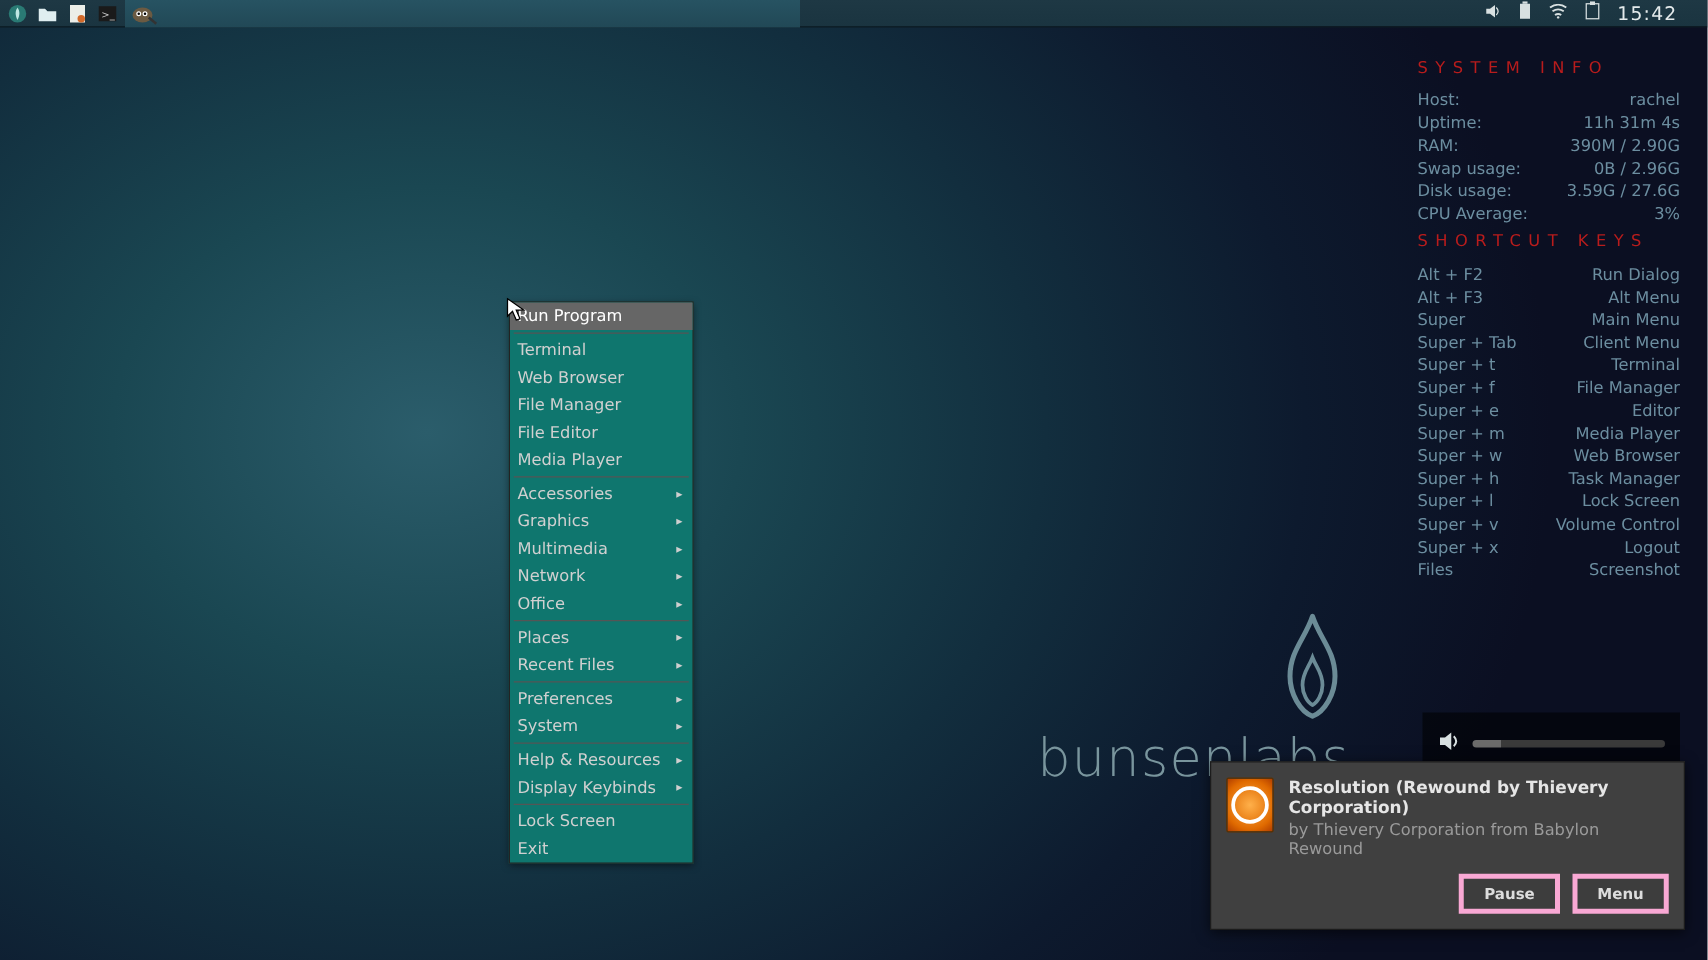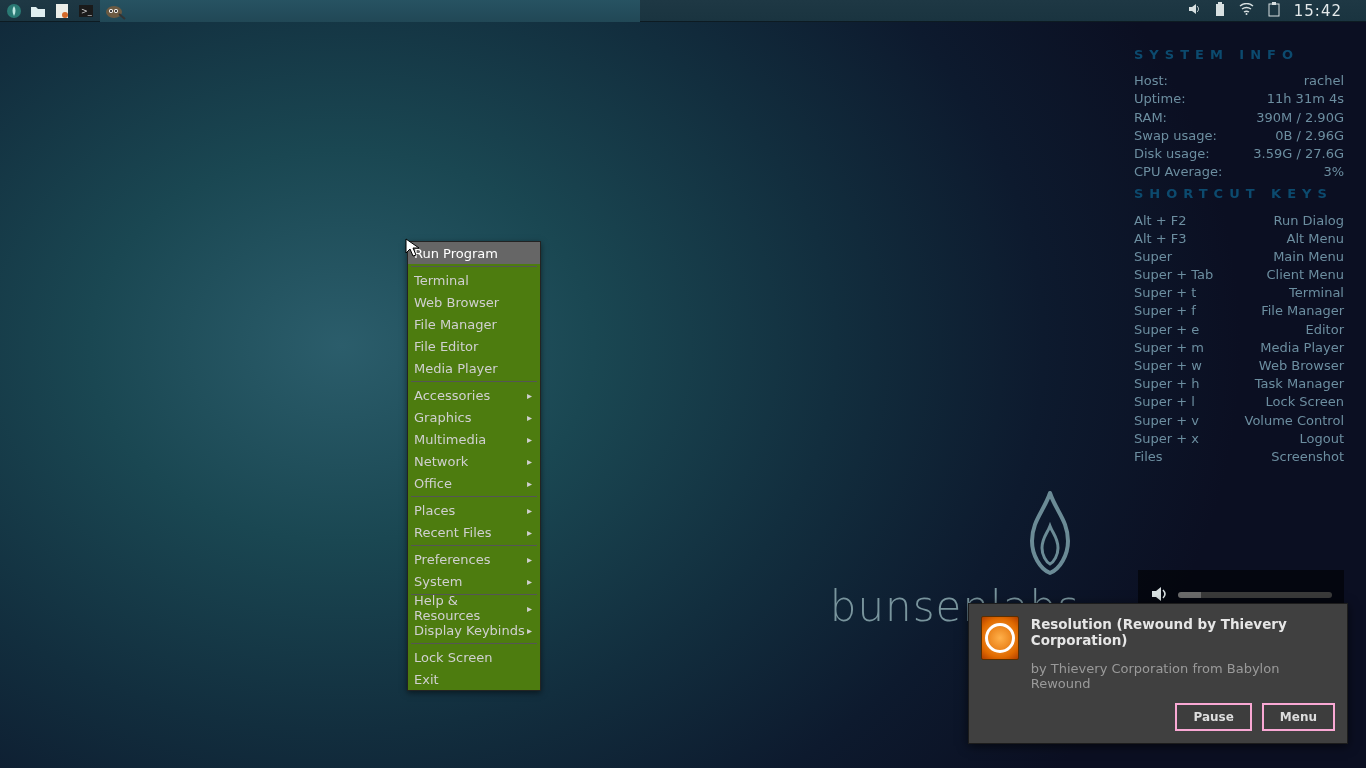--- a/index.html
+++ b/index.html
@@ -34,39 +34,39 @@
 .panel .tray { margin-left:auto; display:flex; align-items:center; gap:14px; padding-right:24px;}
 .panel .clock { font-size:15px; color:#e4eaeb; letter-spacing:1px;}
 
 
 .conky {
   position:absolute; top:46px; right:22px; width:210px;
   color:#6c8ea0; font-size:13px;
   line-height:1.4;
 }
 .conky h4 {
-  color:#0c4a6e; letter-spacing:6px; font-size:13px; font-weight:bold;
+  color:#b91c1c; letter-spacing:6px; font-size:13px; font-weight:normal;
   margin-bottom:8px; white-space:nowrap;
 }
 .conky .row { display:flex; justify-content:space-between;}
 .conky .sec { margin-top:4px;}
 
 
 .logo {
   position:absolute; left:760px; top:488px; width:320px;
   display:flex; flex-direction:column; align-items:flex-end;
   color:#6b8b96;
 }
 .logo svg { width:60px; height:90px; margin-bottom:4px;}
 .logo .word { font-size:42px; letter-spacing:1px; color:#79959d; font-weight:300;}
 
 
 .menu {
-  position:absolute; left:407px; top:241px; width:134px;
-  background:#4d7c0f;
+  position:absolute; left:407px; top:241px; width:148px;
+  background:#0f766e;
   border:1px solid #232323;
   color:#d0d0d0;
   font-size:13px;
   box-shadow:0 2px 6px rgba(0,0,0,.5);
 }
 .menu .item {
   display:flex; align-items:center; justify-content:space-between;
   padding:2px 8px 2px 6px; height:22px;
   cursor:pointer;
 }
@@ -104,25 +104,25 @@
 .notif .art {
   width:44px; height:44px; border-radius:2px;
   background:radial-gradient(circle at 50% 50%, #ffb04a 0%, #e06a00 70%, #b03d00 100%);
   border:1px solid #5a3000;
   display:flex; align-items:center; justify-content:center;
 }
 .notif .art::after{
   content:""; width:24px; height:24px; border:3px solid #fff; border-radius:50%;
 }
 .notif .title { font-weight:bold; color:#e6e6e6; font-size:13.5px;}
-.notif .sub { color:#9a9a9a; margin-top:13px; font-size:13px;}
+.notif .sub { color:#9a9a9a; margin-top:3px; font-size:13px;}
 .notif .btns { display:flex; justify-content:flex-end; gap:10px; margin-top:12px;}
 .notif .btn {
   background:#3d3d3d; color:#ddd; font-weight:bold;
-  padding:5px 16px; border:2px solid #f9a8d4; cursor:pointer;
+  padding:5px 16px; border:4px solid #f9a8d4; cursor:pointer;
   font-size:12px;
 }
 </style>
 </head>
 <body>
 
 <div class="panel">
   <div class="launchers">
     <div class="launcher">
       <svg width="16" height="16" viewBox="0 0 16 16">

